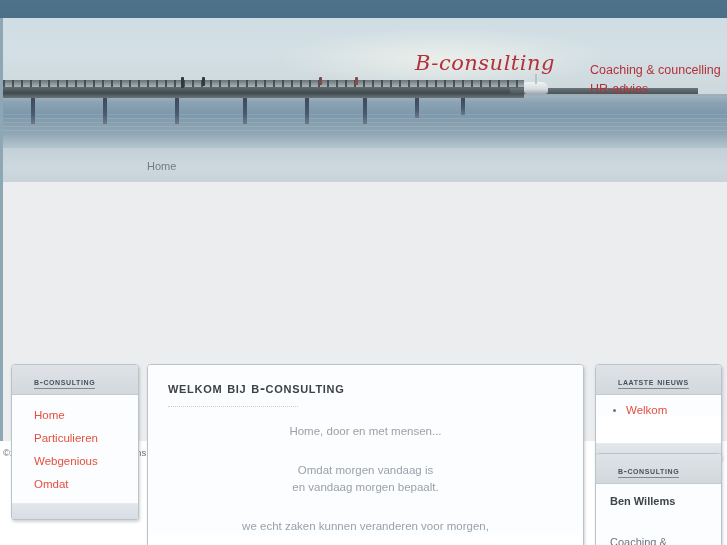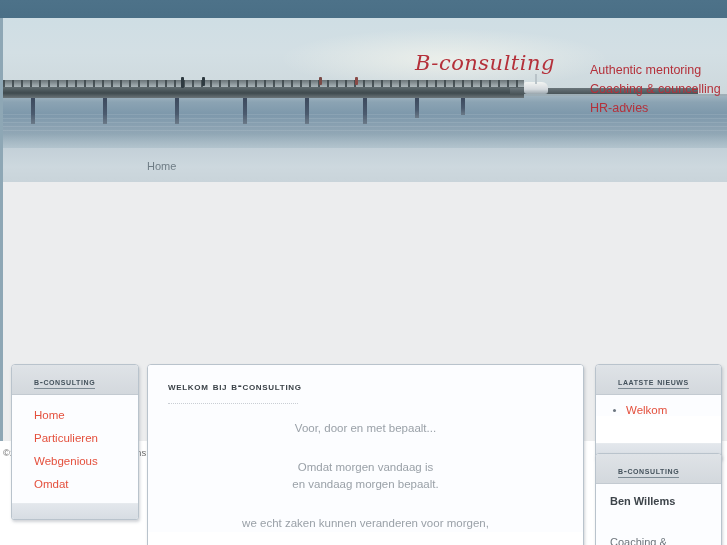--- a/index.html
+++ b/index.html
@@ -207,21 +207,21 @@
     padding: 5.5px 0 5.5px 22px;
     font-size: 11.5px;
     color: #e4503d;
     text-decoration: none;
   }
 
   
   .content-panel { left: 144px; top: 182px; width: 437px; height: 219px; }
   .content-inner { padding: 14px 20px 0 20px; }
   .content-title {
-    font-size: 12px;
+    font-size: 15px;
     font-weight: bold;
     color: #3b4248;
     font-variant: small-caps;
     text-transform: lowercase;
     letter-spacing: 0.7px;
     margin: 0 0 10px 0;
   }
   .dotrule {
     border-top: 1px dotted #c9ced4;
     margin: 0 0 0 0;
@@ -301,21 +301,20 @@
   <div class="figure" style="left:199px; height:9px"></div>
   <div class="figure" style="left:316px; height:8px; background:#7a4a46"></div>
   <div class="figure" style="left:352px; height:8px; background:#8a4a46"></div>
 
   <div class="boat"></div>
   <div class="boat-mast"></div>
   <div class="banner-gloss"></div>
 
   <div class="brand">B-consulting</div>
   <div class="tagline">
-    <div>Authentic mentoring</div>
     <div>Coaching &amp; councelling</div>
     <div>HR-advies</div>
   </div>
 </div>
 
 <div class="crumbbar">
   <div class="crumb">Home</div>
 </div>
 
 <div class="page">
@@ -346,21 +345,21 @@
     <div class="panel-foot"></div>
   </div>
 
   <div class="panel content-panel">
     <div class="panel-body">
       <div class="content-inner">
         <div class="content-title">Welkom bij b-consulting</div>
         <div class="dotrule short"></div>
         <div class="content-copy">
           <div class="copy-block">
-            <div>Voor, door en met bepaalt...</div>
+            <div>Home, door en met mensen...</div>
           </div>
           <div class="copy-block">
             <div>Omdat morgen vandaag is</div>
             <div>en vandaag morgen bepaalt.</div>
           </div>
           <div class="copy-block">
             <div>we echt zaken kunnen veranderen voor morgen,</div>
 
           </div>
         </div>

